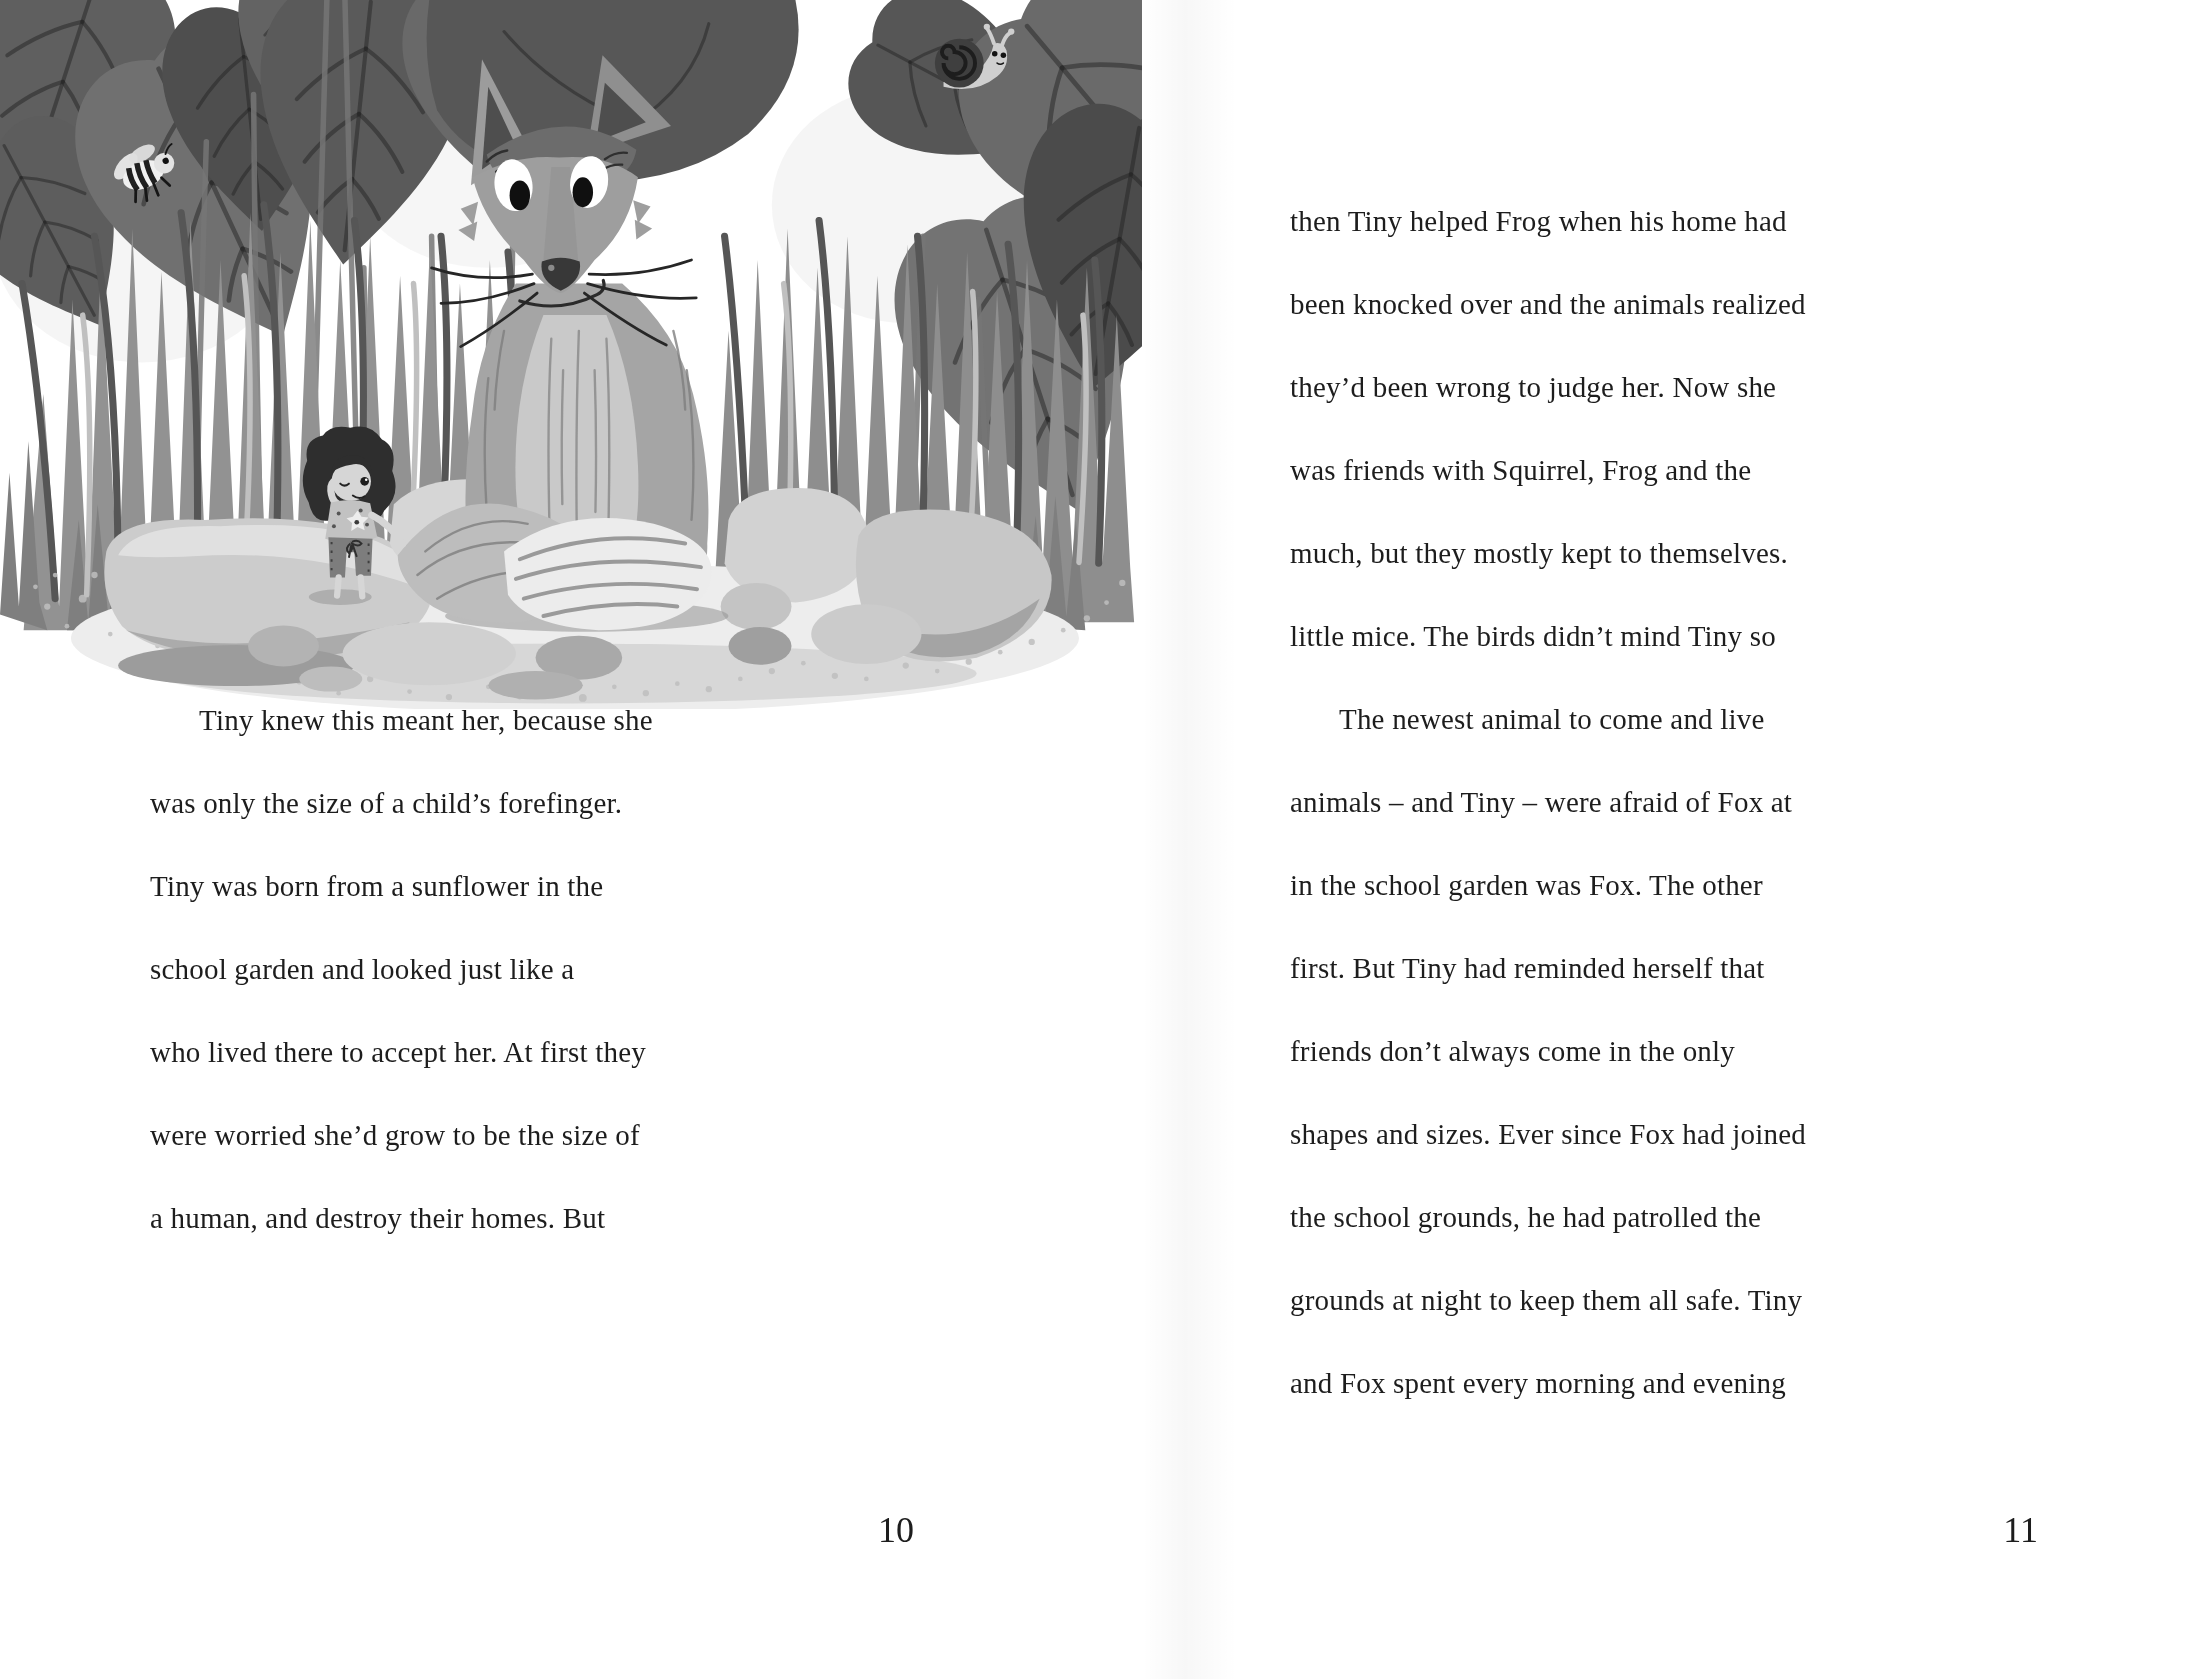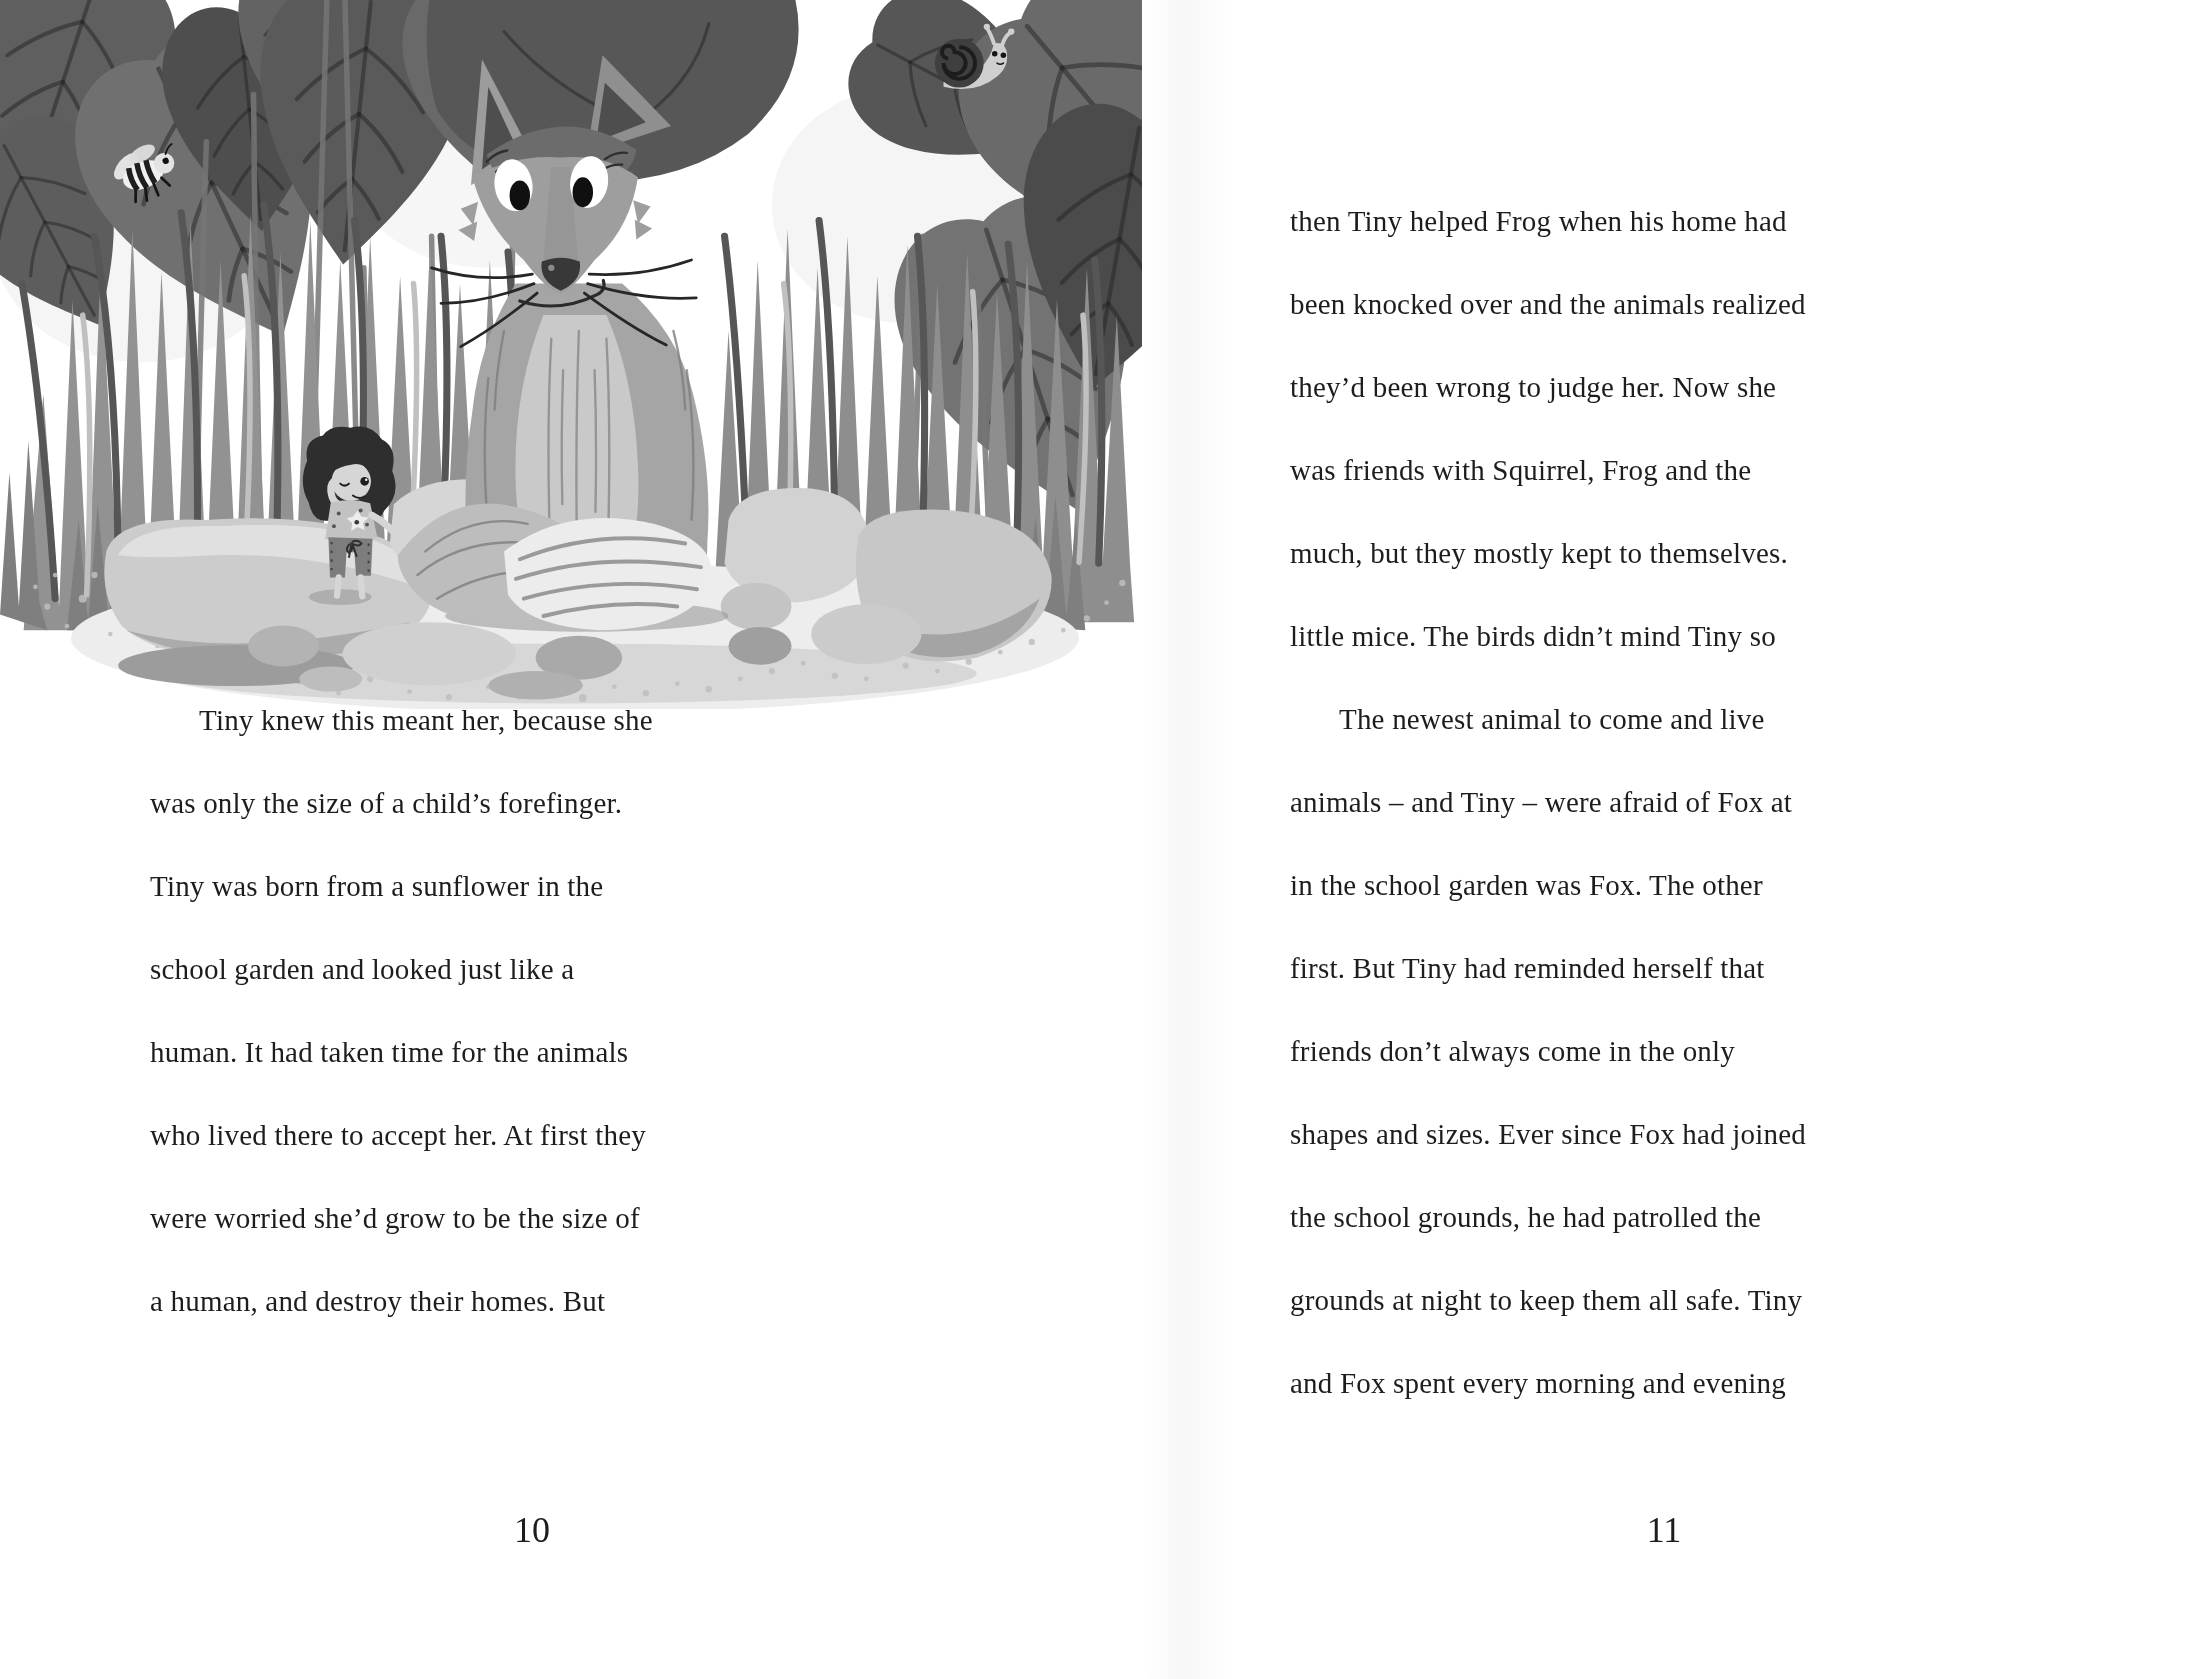--- a/index.html
+++ b/index.html
@@ -14,21 +14,21 @@
     position:absolute;left:1142px;top:0;width:95px;height:1680px;
     background:linear-gradient(to right, rgba(0,0,0,0.00), rgba(0,0,0,0.03) 45%, rgba(0,0,0,0.00));
     pointer-events:none;
   }
   .illustration{position:absolute;left:0;top:0;}
   .text-block{position:absolute;font-size:29px;line-height:83px;letter-spacing:0.2px;}
   .text-block .line{white-space:nowrap;}
   .text-block .indent{text-indent:49px;}
   .tb-left{left:150px;top:679px;width:780px;}
   .tb-right{left:187px;top:180px;width:780px;} 
-  .page-number{position:absolute;font-size:36px;text-align:center;}
+  .page-number{position:absolute;font-size:36px;text-align:right;}
   .pn-left{left:150px;width:764px;top:1509px;}
   .pn-right{left:187px;width:748px;top:1509px;}
 
   
   .veins path{fill:none;stroke:rgba(35,35,35,.5);stroke-width:4;stroke-linecap:round;}
   .stems path{fill:none;stroke:#767676;stroke-width:7;stroke-linecap:round;opacity:.85;}
   .blades-dark path{fill:none;stroke:#565656;stroke-width:9;stroke-linecap:round;}
   .blades-light path{fill:none;stroke:#c0c0c0;stroke-width:7;stroke-linecap:round;}
   .fur path{fill:none;stroke:#7e7e7e;stroke-width:3;stroke-linecap:round;opacity:.8;}
   .chestfur path{fill:none;stroke:#8f8f8f;stroke-width:3;stroke-linecap:round;opacity:.9;}
@@ -314,21 +314,20 @@
       <circle cx="1218" cy="80" r="31" fill="#3f3f3f"></circle>
       <path d="M1218,80 m0,-20 a20,20 0 1,1 -20,20 a14,14 0 1,0 14,-14 a8,8 0 1,0 -8,8" stroke="#1d1d1d" stroke-width="5" fill="none"></path>
     </g>
   </svg>
 
   <div class="text-block tb-left">
     <div class="line indent">Tiny knew this meant her, because she</div>
     <div class="line">was only the size of a child’s forefinger.</div>
     <div class="line">Tiny was born from a sunflower in the</div>
     <div class="line">school garden and looked just like a</div>
-    <div class="line">human. It had taken time for the animals</div>
     <div class="line">who lived there to accept her. At first they</div>
     <div class="line">were worried she’d grow to be the size of</div>
     <div class="line">a human, and destroy their homes. But</div>
   </div>
 
   <div class="page-number pn-left">10</div>
 </div>
 
 <div class="page page-right">
   <div class="text-block tb-right">

